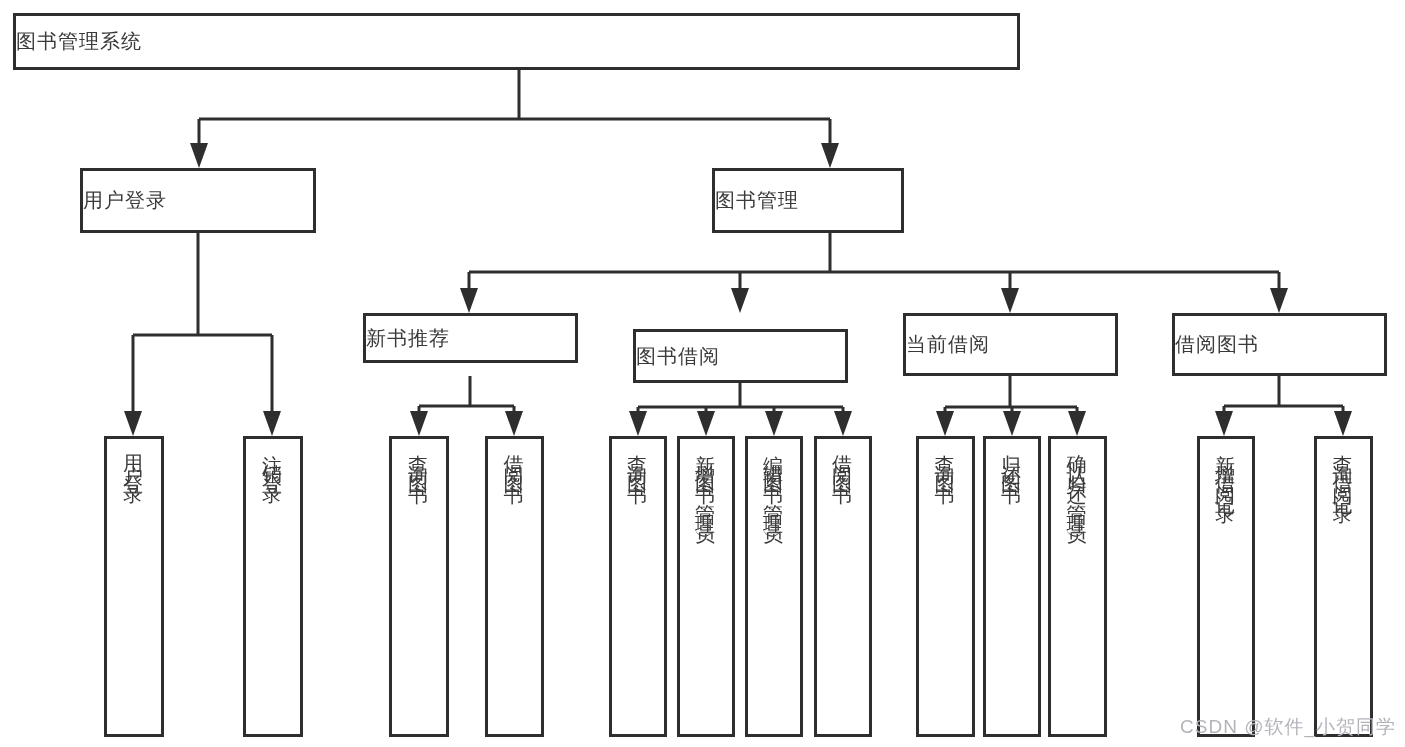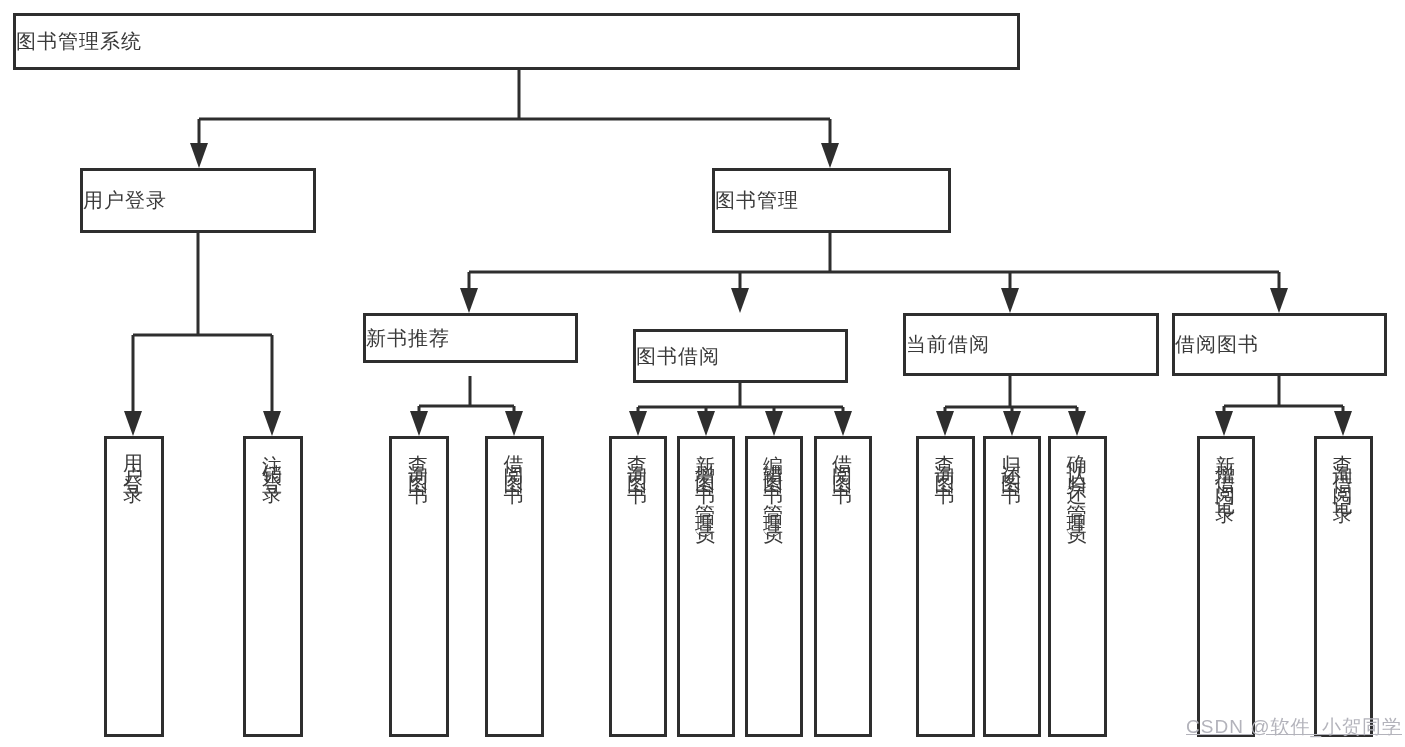--- a/index.html
+++ b/index.html
@@ -34,26 +34,25 @@
   }
   .node.v{
     writing-mode:vertical-rl;
     text-orientation:mixed;
     letter-spacing:10px;
     font-size:20px;
     white-space:normal;
   }
   .watermark{
     position:absolute;
-    right:3px;bottom:7px;
+    right:9px;bottom:7px;
     color:var(--wm);
     font-size:19px;
     letter-spacing:1px;
     pointer-events:none;
-    text-decoration:underline;
   }
 </style>
 </head>
 <body>
 
 <div class="canvas">
 
   <svg class="wires" viewBox="0 0 1405 747" xmlns="http://www.w3.org/2000/svg">
 
     <path d="M519 70 V119 M199 119 H830 M199 119 V145 M830 119 V145"></path>
@@ -90,31 +89,31 @@
     <polygon points="1334,411 1352,411 1343,436"></polygon>
   </svg>
 
   <div class="node" style="left:13px;top:13px;width:1007px;height:57px">
     <span>图书管理系统</span>
   </div>
 
   <div class="node" style="left:80px;top:168px;width:236px;height:65px">
     <span>用户登录</span>
   </div>
-  <div class="node" style="left:712px;top:168px;width:239px;height:65px">
+  <div class="node" style="left:712px;top:168px;width:192px;height:65px">
     <span>图书管理</span>
   </div>
 
   <div class="node" style="left:363px;top:313px;width:215px;height:50px">
     <span>新书推荐</span>
   </div>
   <div class="node" style="left:633px;top:329px;width:215px;height:54px">
     <span>图书借阅</span>
   </div>
-  <div class="node" style="left:903px;top:313px;width:256px;height:63px">
+  <div class="node" style="left:903px;top:313px;width:215px;height:63px">
     <span>当前借阅</span>
   </div>
   <div class="node" style="left:1172px;top:313px;width:215px;height:63px">
     <span>借阅图书</span>
   </div>
 
   <div class="node v" style="left:104px;top:436px;width:60px;height:301px">
     <span>用户登录</span>
   </div>
   <div class="node v" style="left:243px;top:436px;width:60px;height:301px">

